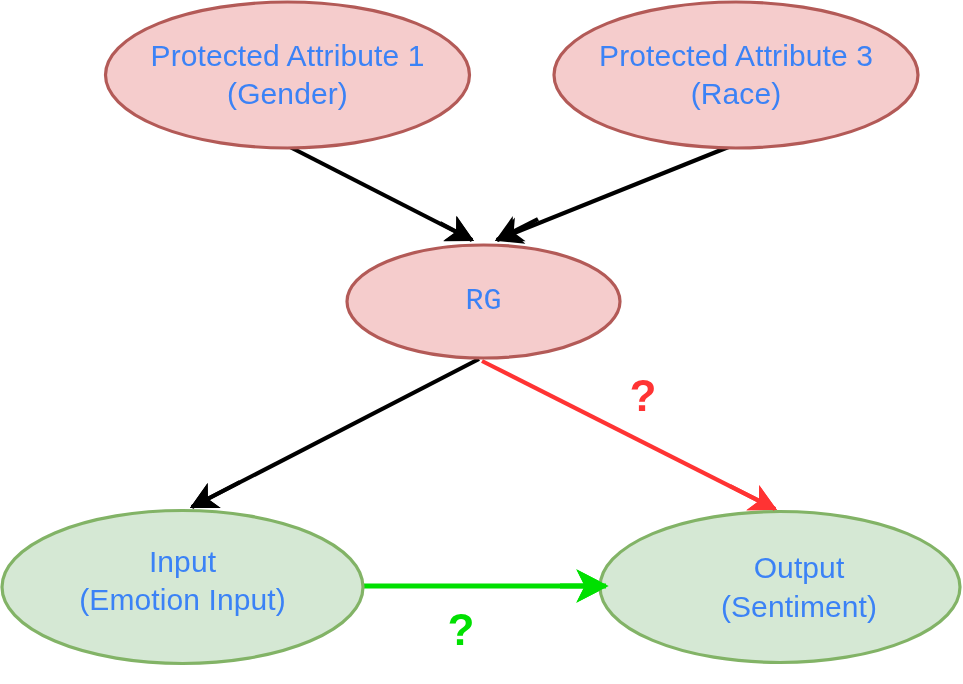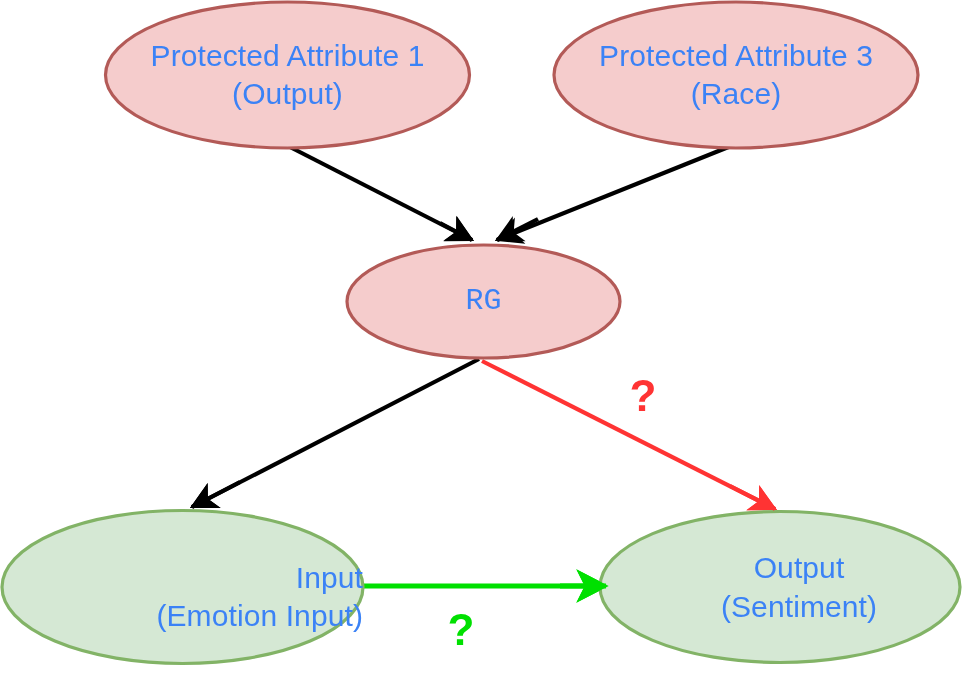--- a/index.html
+++ b/index.html
@@ -93,33 +93,33 @@
       <line x1="440" y1="223" x2="472" y2="240" stroke="#000000" stroke-width="4.2" marker-end="url(#arrow-black)"></line>
       <line x1="538" y1="219" x2="497" y2="240" stroke="#000000" stroke-width="4.2" marker-end="url(#arrow-black)"></line>
       <line x1="240" y1="482" x2="192" y2="507" stroke="#000000" stroke-width="4.2" marker-end="url(#arrow-black)"></line>
       <line x1="730" y1="486" x2="775" y2="509" stroke="#ff3333" stroke-width="4.2" marker-end="url(#arrow-red)"></line>
       <line x1="560" y1="586" x2="606" y2="586" stroke="#00e000" stroke-width="5" marker-end="url(#arrow-green)"></line>
     </g>
   </svg>
 
   <div class="node-label" style="left:105px; top:2px; width:365px; height:146px;">
     <span class="ln">Protected Attribute 1</span>
-    <span class="ln">(Output)</span>
+    <span class="ln">(Gender)</span>
   </div>
 
   <div class="node-label" style="left:554px; top:2px; width:364px; height:146px;">
     <span class="ln">Protected Attribute 3</span>
     <span class="ln">(Race)</span>
   </div>
 
   <div class="node-label" style="left:347px; top:245px; width:273px; height:113px;font-family:Liberation Mono, monospace;">
     <span class="ln">RG</span>
   </div>
 
-  <div class="node-label" style="left:2px; top:520px; width:361px; height:154px;align-items:flex-end;">
+  <div class="node-label" style="left:2px; top:504px; width:361px; height:154px;">
     <span class="ln">Input</span>
     <span class="ln">(Emotion Input)</span>
   </div>
 
   <div class="node-label" style="left:619px; top:512px; width:360px; height:151px;">
     <span class="ln">Output</span>
     <span class="ln">(Sentiment)</span>
   </div>
 
   <div class="qmark" style="left:622px; top:374px; width:42px; color:#ff3333;">?</div>

